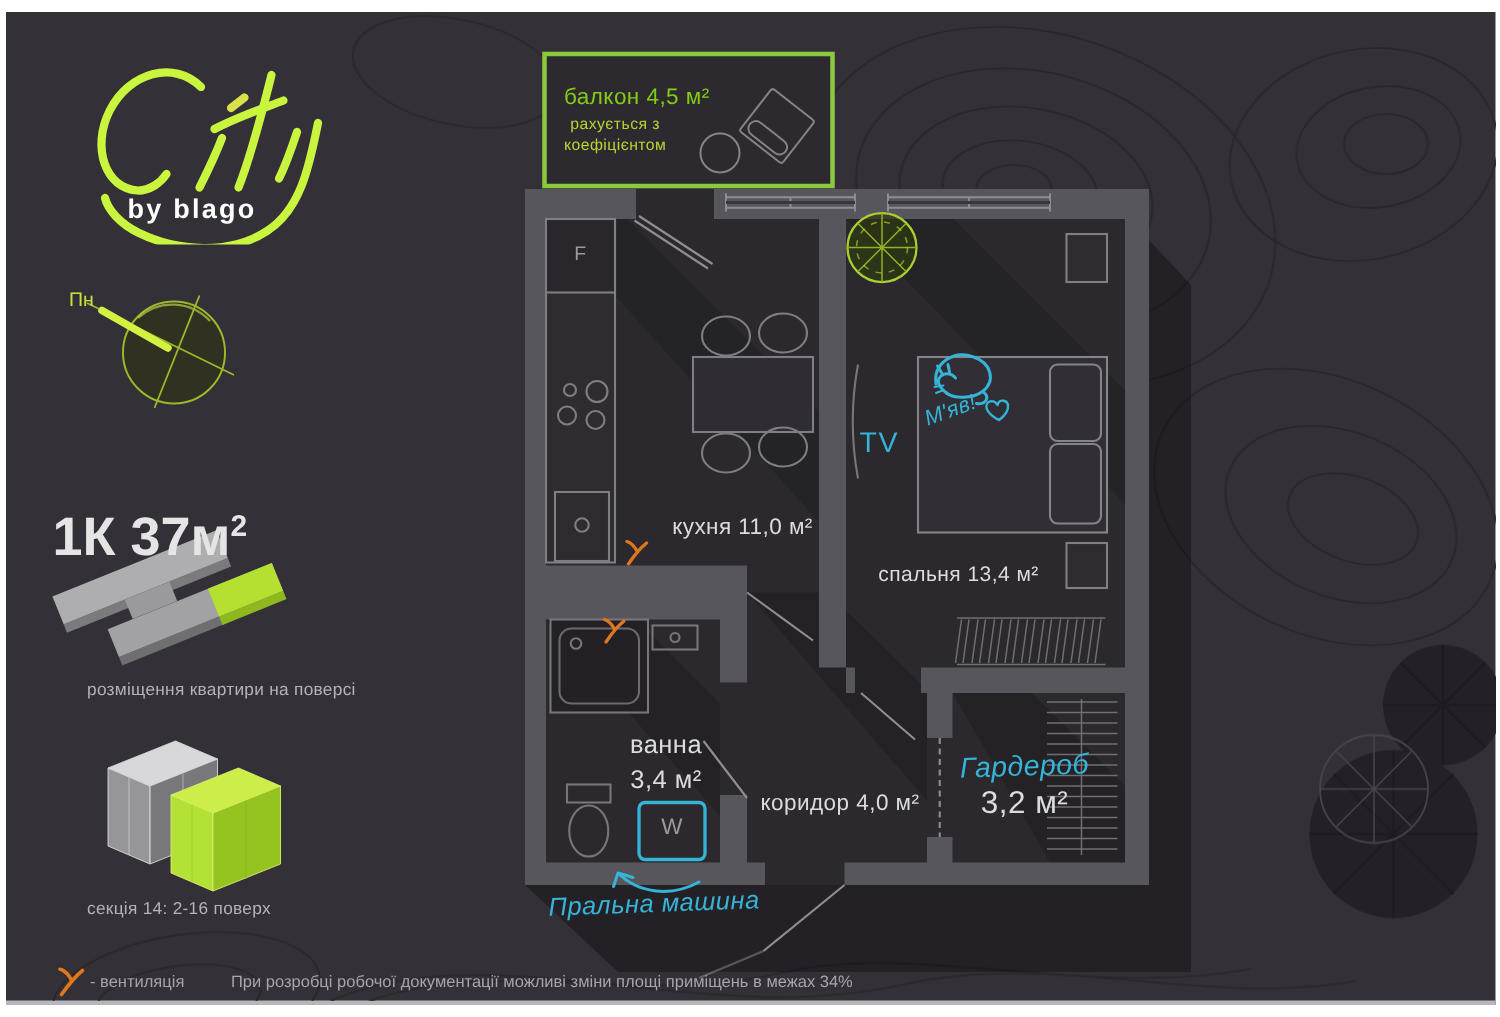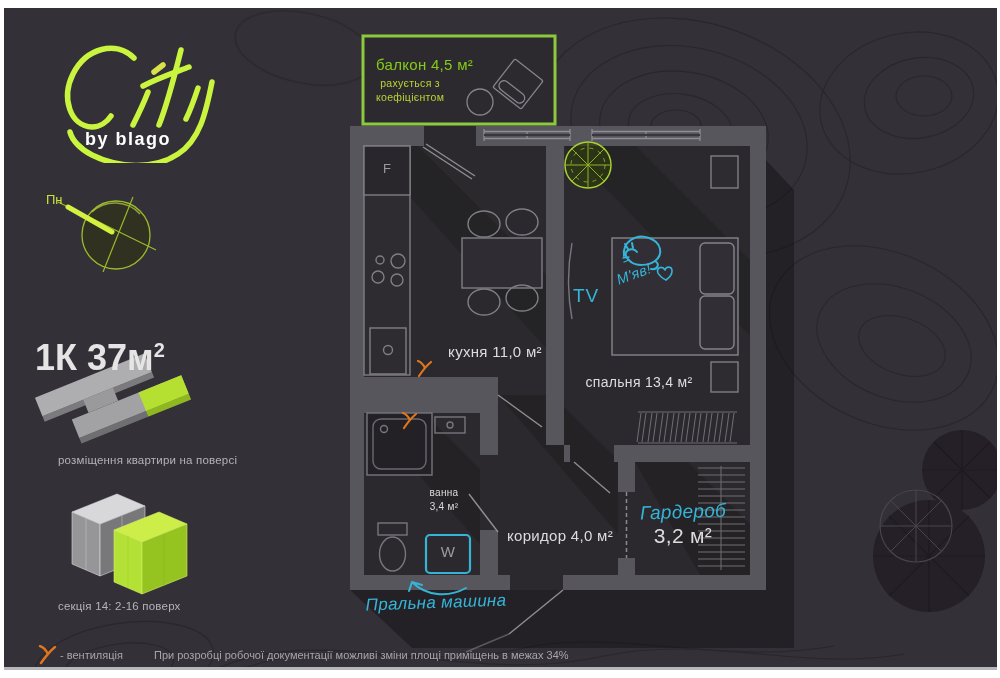--- a/index.html
+++ b/index.html
@@ -253,21 +253,21 @@
     <div class="lbl" style="left:28px;top:26px;font-size:15px">балкон 4,5 м²</div>
     <div class="lbl green-note" style="left:28px;top:47px;font-size:10.5px;line-height:1.3">
       <div>рахується з</div>
       <div>коефіцієнтом</div>
     </div>
     <div class="lbl center" style="left:28px;top:131px;width:22px;font-size:13px;color:#9b9aa1">F</div>
     <div class="lbl center" style="left:92px;top:313px;width:110px;font-size:15px;color:#dcdcde">кухня 11,0 м²</div>
     <div class="lbl center" style="left:235px;top:344px;width:112px;font-size:14px;color:#dcdcde">спальня 13,4 м²</div>
     <div class="lbl cyan" style="left:225px;top:255px;font-size:19px;letter-spacing:1px;font-style:normal">TV</div>
     <div class="lbl cyan" style="left:268px;top:236px;font-size:14.5px;transform:rotate(-20deg)"><span>М'яв!</span></div>
-    <div class="lbl center" style="left:56px;top:456px;width:80px;font-size:10px;line-height:1.35;color:#dcdcde">
+    <div class="lbl center" style="left:56px;top:456px;width:80px;font-size:17px;line-height:1.35;color:#dcdcde">
       <div>ванна</div>
       <div>3,4 м²</div>
     </div>
     <div class="lbl center" style="left:148px;top:497px;width:128px;font-size:15px;color:#dcdcde">коридор 4,0 м²</div>
     <div class="lbl cyan center" style="left:283px;top:471px;width:104px;font-size:19px;transform:rotate(-2deg)">Гардероб</div>
     <div class="lbl center" style="left:283px;top:494px;width:104px;font-size:21px;color:#dcdcde">3,2 м²</div>
     <div class="lbl center" style="left:80px;top:513px;width:40px;font-size:15px;color:#9b9aa1">W</div>
     <div class="lbl cyan center" style="left:6px;top:563px;width:164px;font-size:17px;transform:rotate(-2deg)">Пральна машина</div>
   </div>
 </div>

